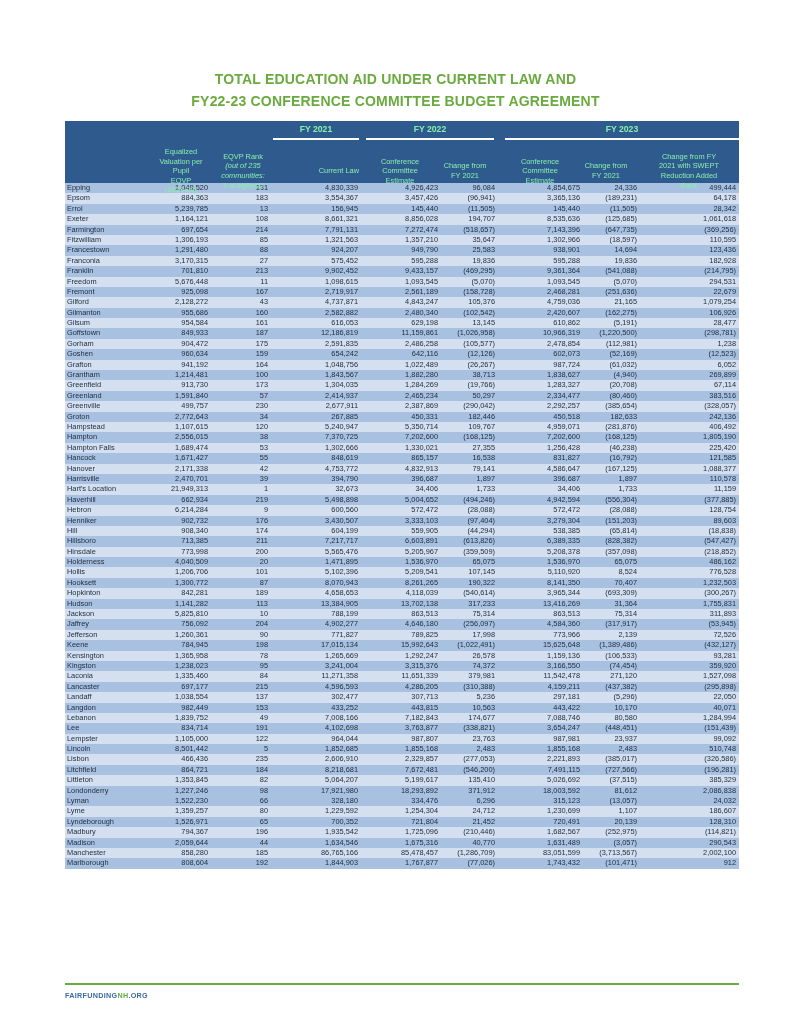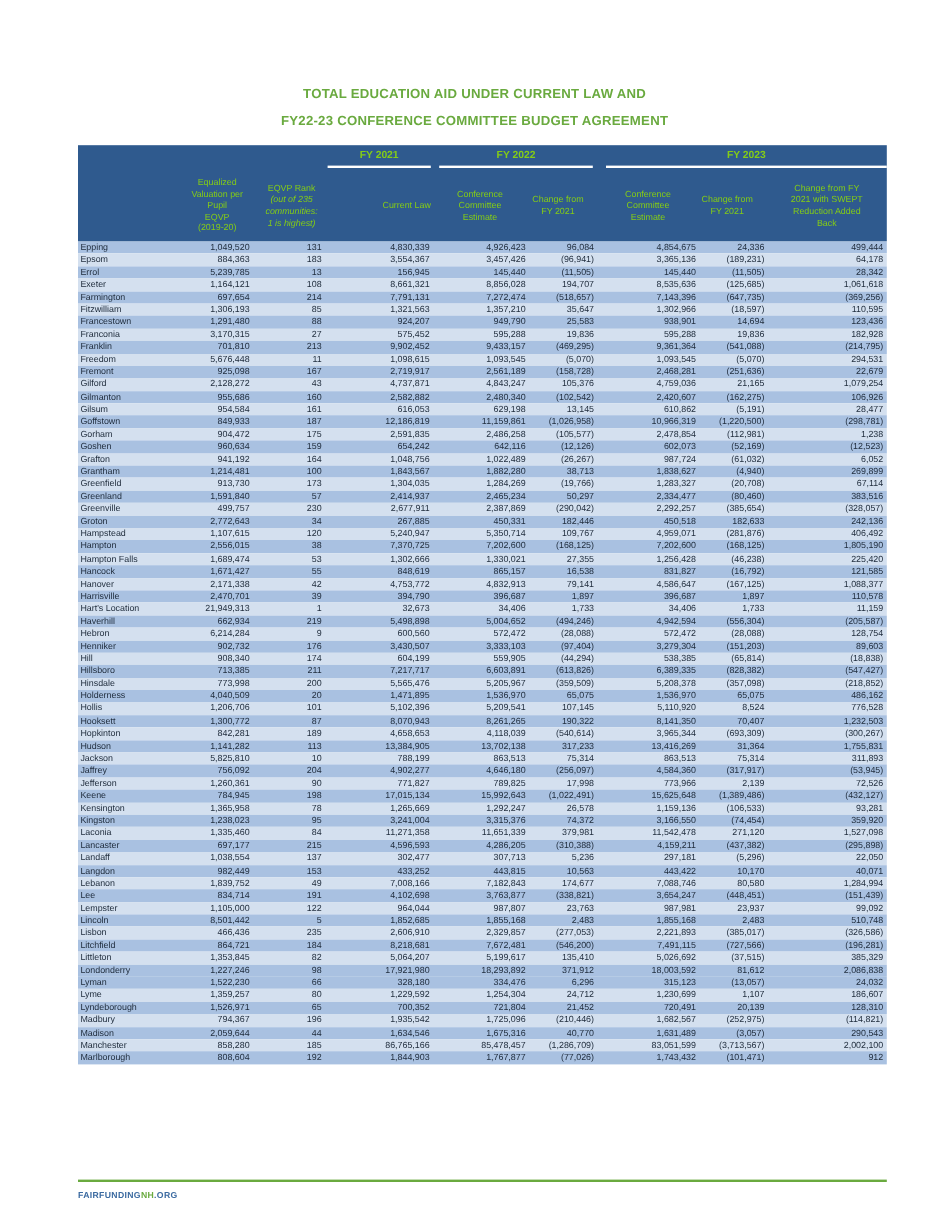--- a/index.html
+++ b/index.html
@@ -1,22 +1,22 @@
 <!DOCTYPE html>
 <html><head>
 <meta charset="utf-8">
 <style>
   html, body { margin:0; padding:0; background:#ffffff; }
   body { width:791px; height:1024px; position:relative; overflow:hidden;
          font-family:"Liberation Sans", "DejaVu Sans", sans-serif; }
   .title { position:absolute; top:68px; left:0; width:791px; text-align:center;
-           color:#6aaa3f; font-weight:bold; font-size:11px; line-height:22px; letter-spacing:0.2px; }
+           color:#6aaa3f; font-weight:bold; font-size:14px; line-height:22px; letter-spacing:0.2px; }
   .title div { white-space:nowrap; }
   .tbl { position:absolute; left:65px; top:121px; width:674px; }
-  .hdr { position:relative; height:80px; background:#2f5a8e; color:#84cc16; }
+  .hdr { position:relative; height:62px; background:#2f5a8e; color:#86efac; }
   .grp { position:absolute; top:3px; font-weight:bold; font-size:8.6px; text-align:center; }
   .grp .bar { height:2px; background:#ffffff; margin-top:4px; }
   .colh { position:absolute; top:22px; height:56px; display:flex; align-items:center; justify-content:center;
           text-align:center; font-size:7.4px; line-height:9.6px; }
   .colh i { font-style:italic; }
   .rows { }
   .row { display:flex; height:10.4px; font-size:7.4px; line-height:10.4px; color:#1d2a3a; }
   .row.odd { background:#a9c1e1; }
   .row.even { background:#d4e0ef; }
   .row span { display:block; white-space:nowrap; box-sizing:border-box; }
@@ -446,21 +446,21 @@
       </div>
       <div class="row odd">
         <span class="c0">Haverhill</span>
         <span class="c1">662,934</span>
         <span class="c2">219</span>
         <span class="c3">5,498,898</span>
         <span class="c4">5,004,652</span>
         <span class="c5">(494,246)</span>
         <span class="c6">4,942,594</span>
         <span class="c7">(556,304)</span>
-        <span class="c8">(205,587)</span>
+        <span class="c8">(377,885)</span>
       </div>
       <div class="row even">
         <span class="c0">Hebron</span>
         <span class="c1">6,214,284</span>
         <span class="c2">9</span>
         <span class="c3">600,560</span>
         <span class="c4">572,472</span>
         <span class="c5">(28,088)</span>
         <span class="c6">572,472</span>
         <span class="c7">(28,088)</span>

